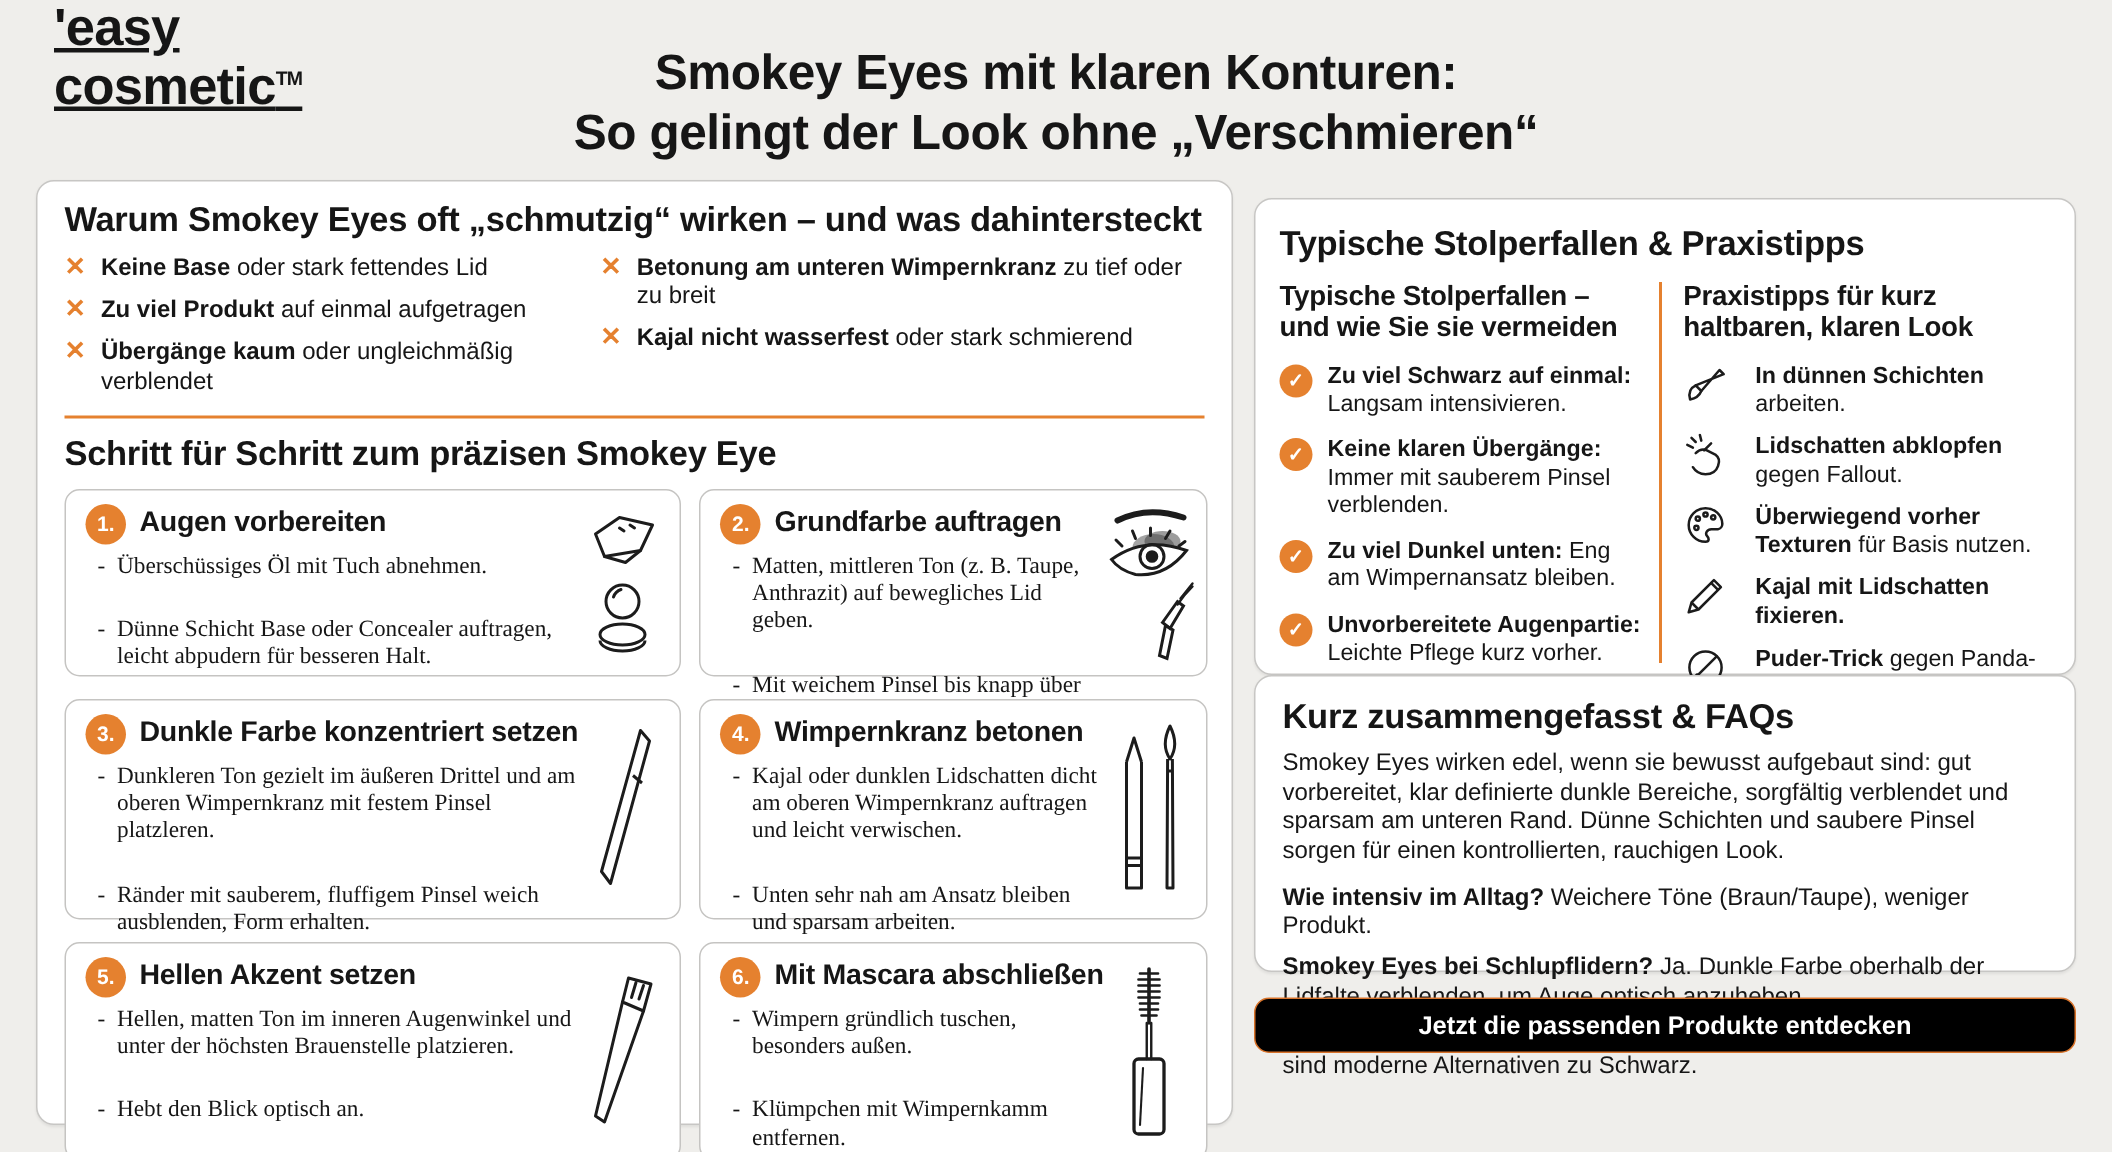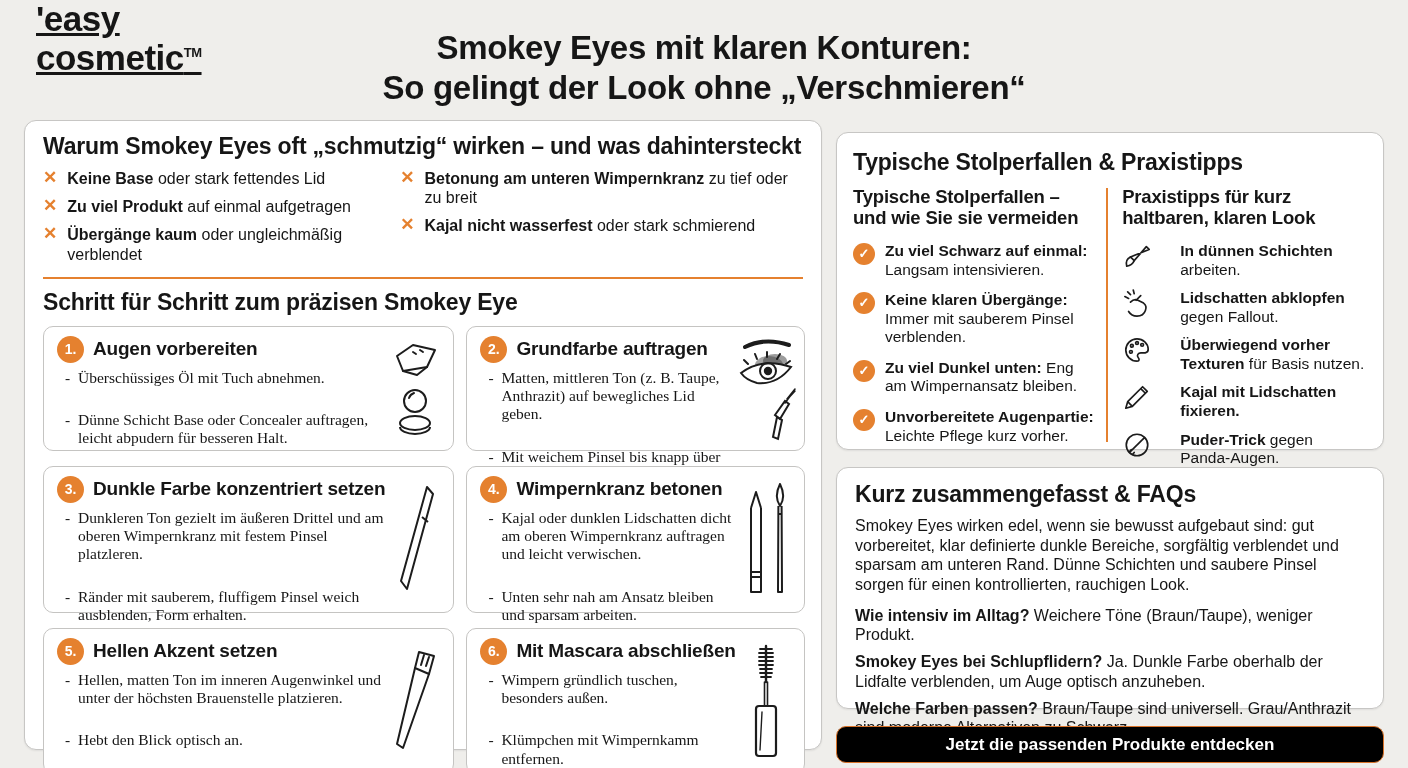--- a/index.html
+++ b/index.html
@@ -67,24 +67,24 @@
   .sp-cols { display:flex; margin-top:10px; height:256px; }
   .sp-col { width:250px; }
   .sp-vline { width:2.5px; background:#e5812f; margin:2px 14px 0 8px; }
   .sub-heading { font-size:18.5px; font-weight:800; line-height:1.16; margin-bottom:13px; letter-spacing:-0.2px; }
   .pitfall { display:flex; gap:10px; margin-bottom:12px; font-size:15.5px; line-height:1.2; }
   .check {
     flex:none; width:22px; height:22px; border-radius:50%; background:#e5812f;
     color:#fff; font-size:13px; font-weight:700;
     display:flex; align-items:center; justify-content:center; margin-top:1px;
   }
-  .tip { display:flex; gap:28px; margin-bottom:10px; font-size:15.5px; line-height:1.2; align-items:flex-start; }
+  .tip { display:flex; gap:18px; margin-bottom:10px; font-size:15.5px; line-height:1.2; align-items:flex-start; }
   .tip-icon { flex:none; width:30px; display:flex; justify-content:center; margin-top:0; }
 
-  .sum-panel { height:242px; margin-top:17px; padding:13px 18px; }
+  .sum-panel { height:198px; padding:13px 18px; }
   .sum-intro { font-size:16px; line-height:1.23; margin:8px 0 11px 0; }
   .faq { font-size:16px; line-height:1.21; margin-bottom:8px; }
 
   .cta {
     margin-top:17px; width:100%; height:37px;
     background:#000000; border:1px solid #d9732a; border-radius:10px;
     color:#fff; font-family:"Liberation Sans",sans-serif; font-size:17px; font-weight:700;
     cursor:pointer;
   }
   svg { display:block; }

